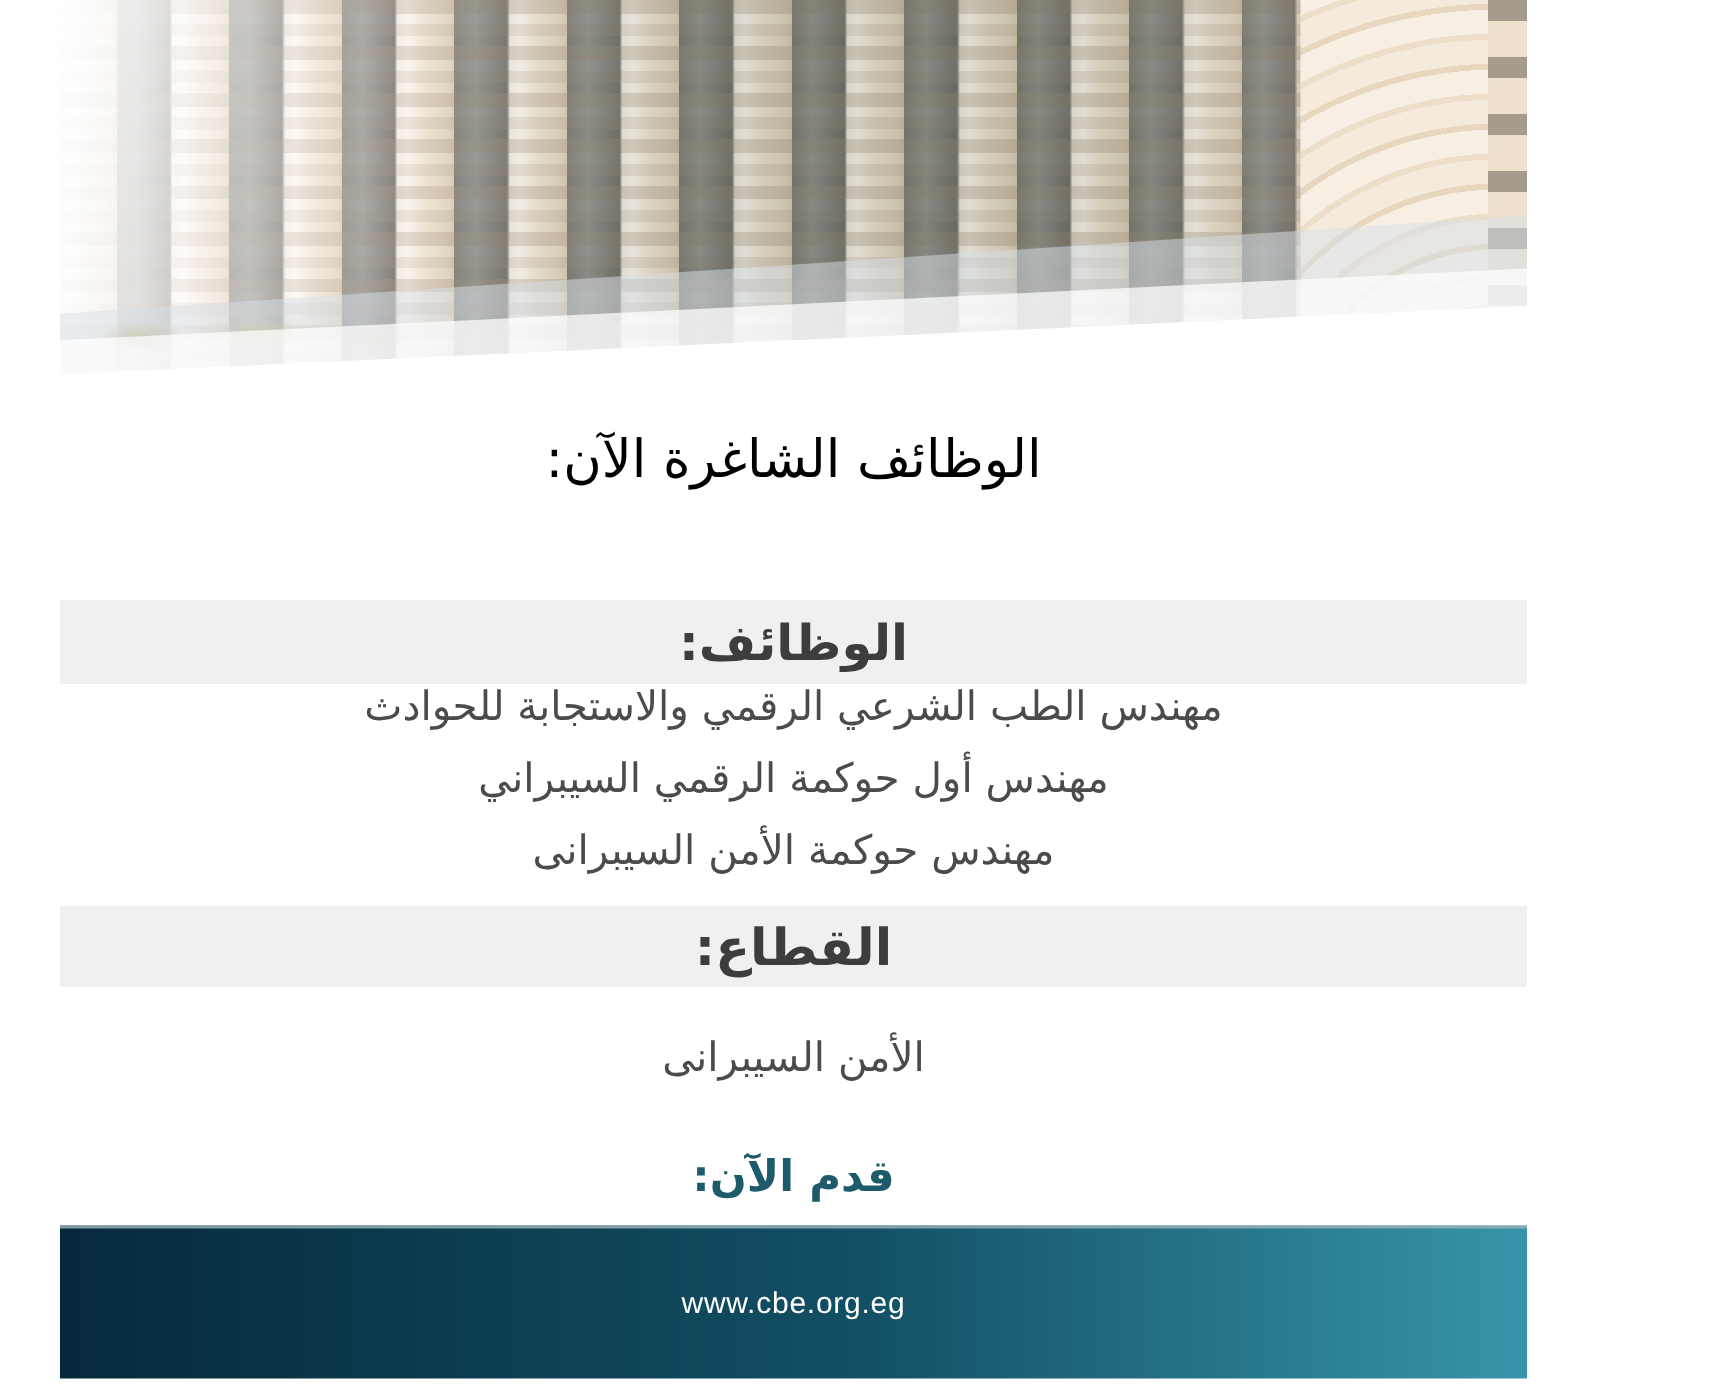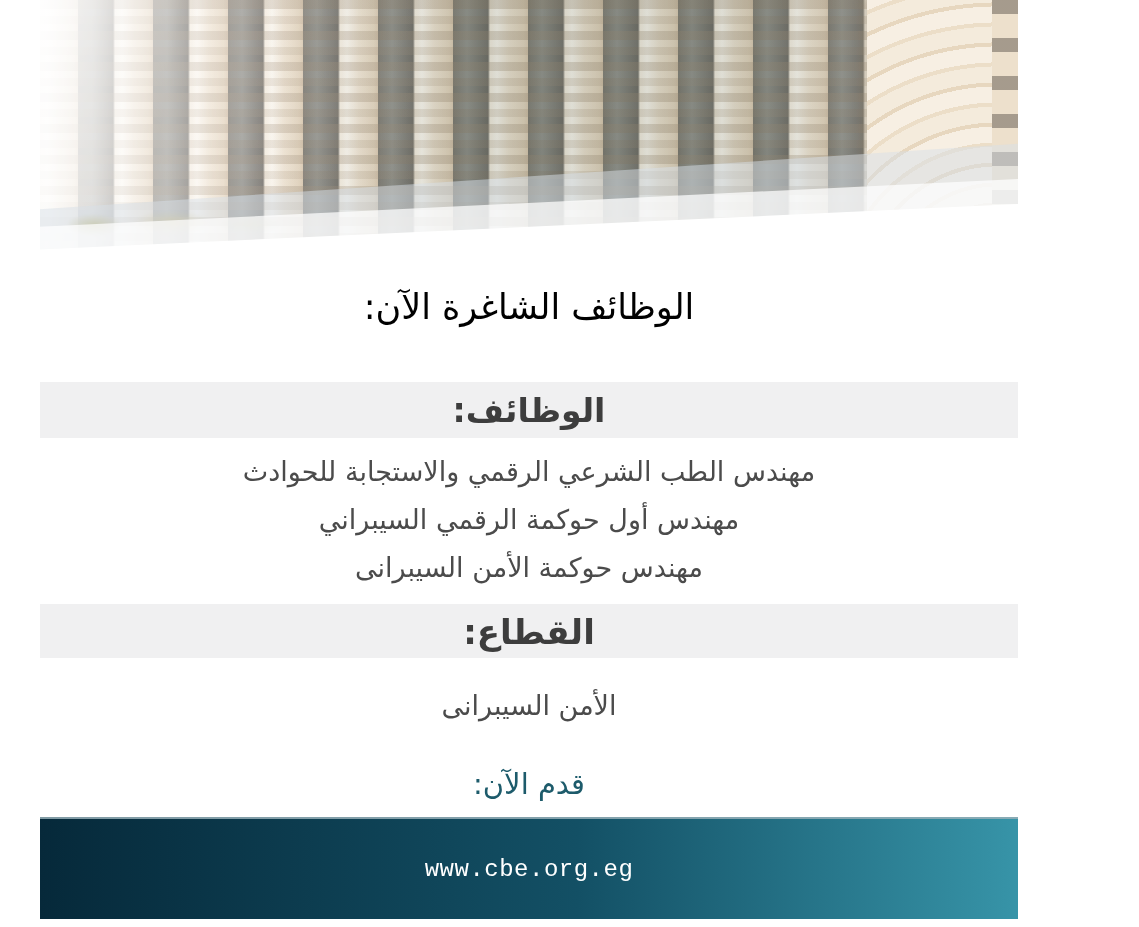--- a/index.html
+++ b/index.html
@@ -73,44 +73,44 @@
   
   .content-line{position:absolute; left:40px; width:978px; text-align:center;}
   .page-title{
     top:283px; height:48px; line-height:48px;
     font-size:35px; font-weight:normal; color:#000000; direction:rtl;
   }
   .section-banner{
     position:absolute; left:40px; width:978px; background:#f0f0f1;
     text-align:center; direction:rtl; color:#3d3d3d; font-weight:bold;
   }
-  .banner-jobs{top:382px; height:56px; line-height:58px; font-size:33px;}
+  .banner-jobs{top:400px; height:56px; line-height:58px; font-size:33px;}
   .banner-sector{top:604px; height:54px; line-height:56px; font-size:34px;}
   .jobs-list{
     position:absolute; left:40px; top:448px; width:978px;
     text-align:center; direction:rtl; color:#4b4b4b; font-size:27px; line-height:48px;
   }
   .sector-value{
     top:682px; height:48px; line-height:48px;
     font-size:27px; color:#4b4b4b; direction:rtl;
   }
   .apply-now{
     top:760px; height:48px; line-height:48px;
-    font-size:29px; font-weight:normal; color:#1d5b6b; direction:rtl;
+    font-size:29px; font-weight:bold; color:#1d5b6b; direction:rtl;
   }
   .url-banner{
     position:absolute; left:40px; top:817px; width:978px; height:102px;
     background:linear-gradient(90deg, #06293a 0%, #135065 55%, #3794a8 100%);
     border-top:2px solid rgba(150,175,183,0.85);
     box-sizing:border-box;
     display:flex; align-items:center; justify-content:center;
   }
   .url-text{
-    color:#ffffff; font-size:24px; letter-spacing:0.5px;
-    font-family:Liberation Mono, monospace;
+    color:#ffffff; font-size:20px; letter-spacing:0.5px;
+    font-family:Liberation Sans, sans-serif;
   }
 </style>
 </head>
 <body>
 
 <div class="page">
 
   <div class="hero">
     <div class="cols"></div>
     <div class="glasswash"></div>

